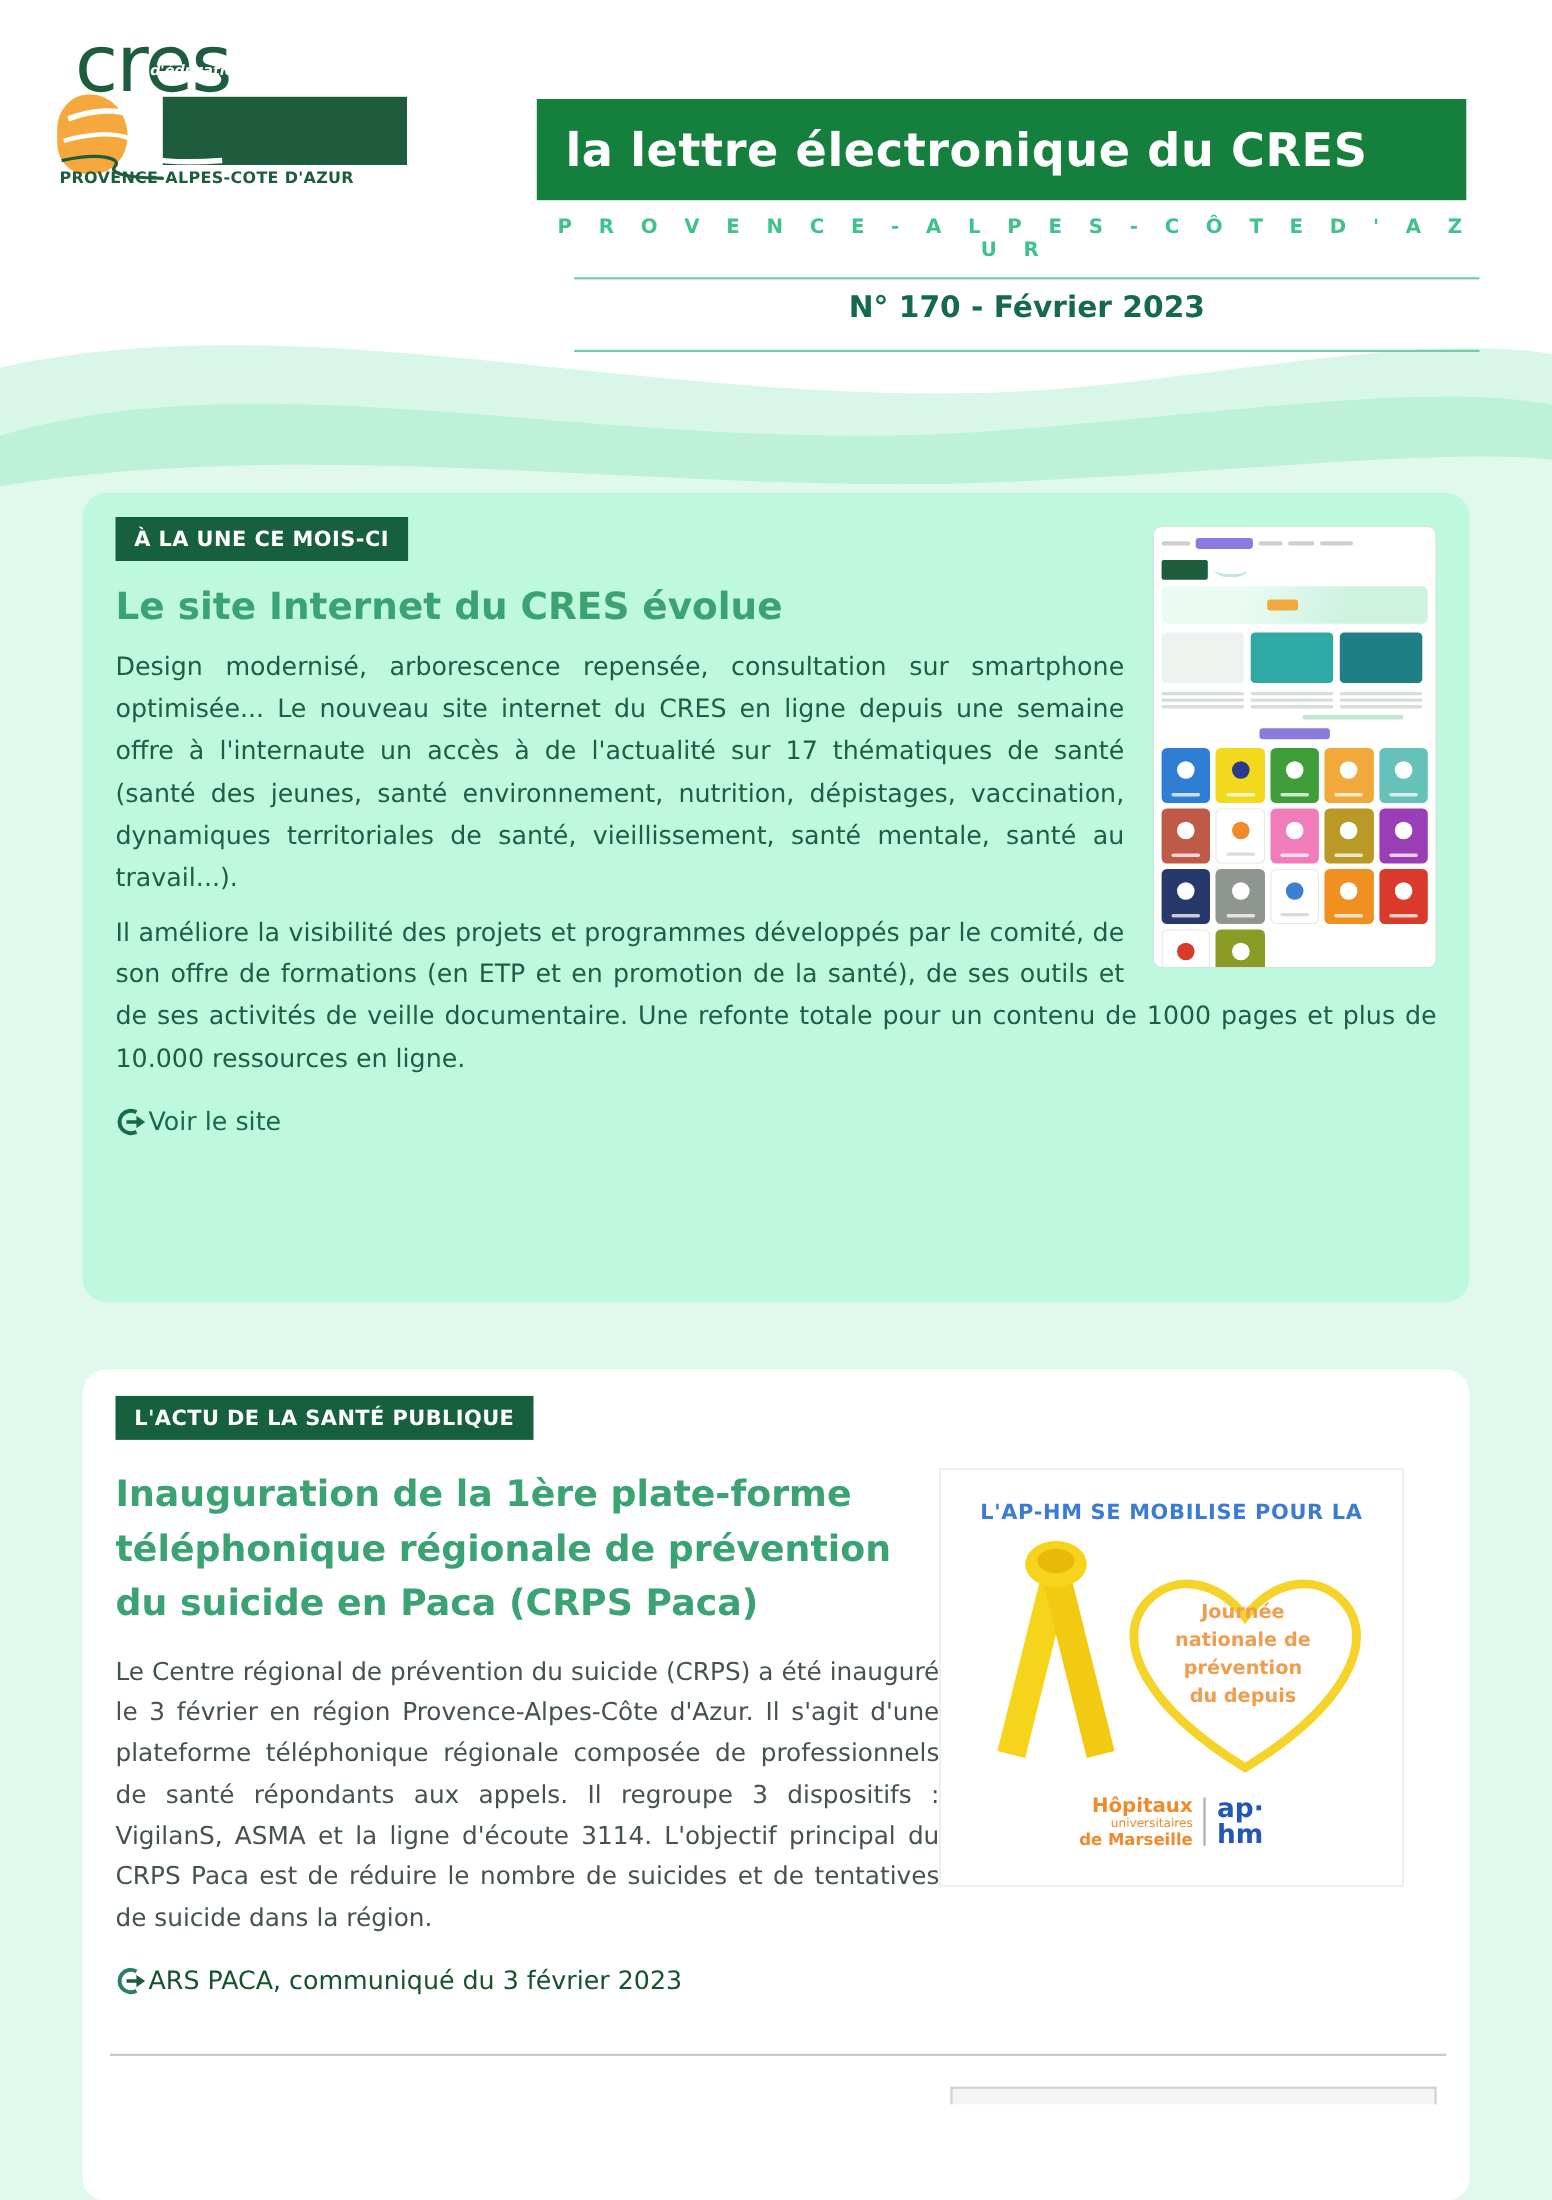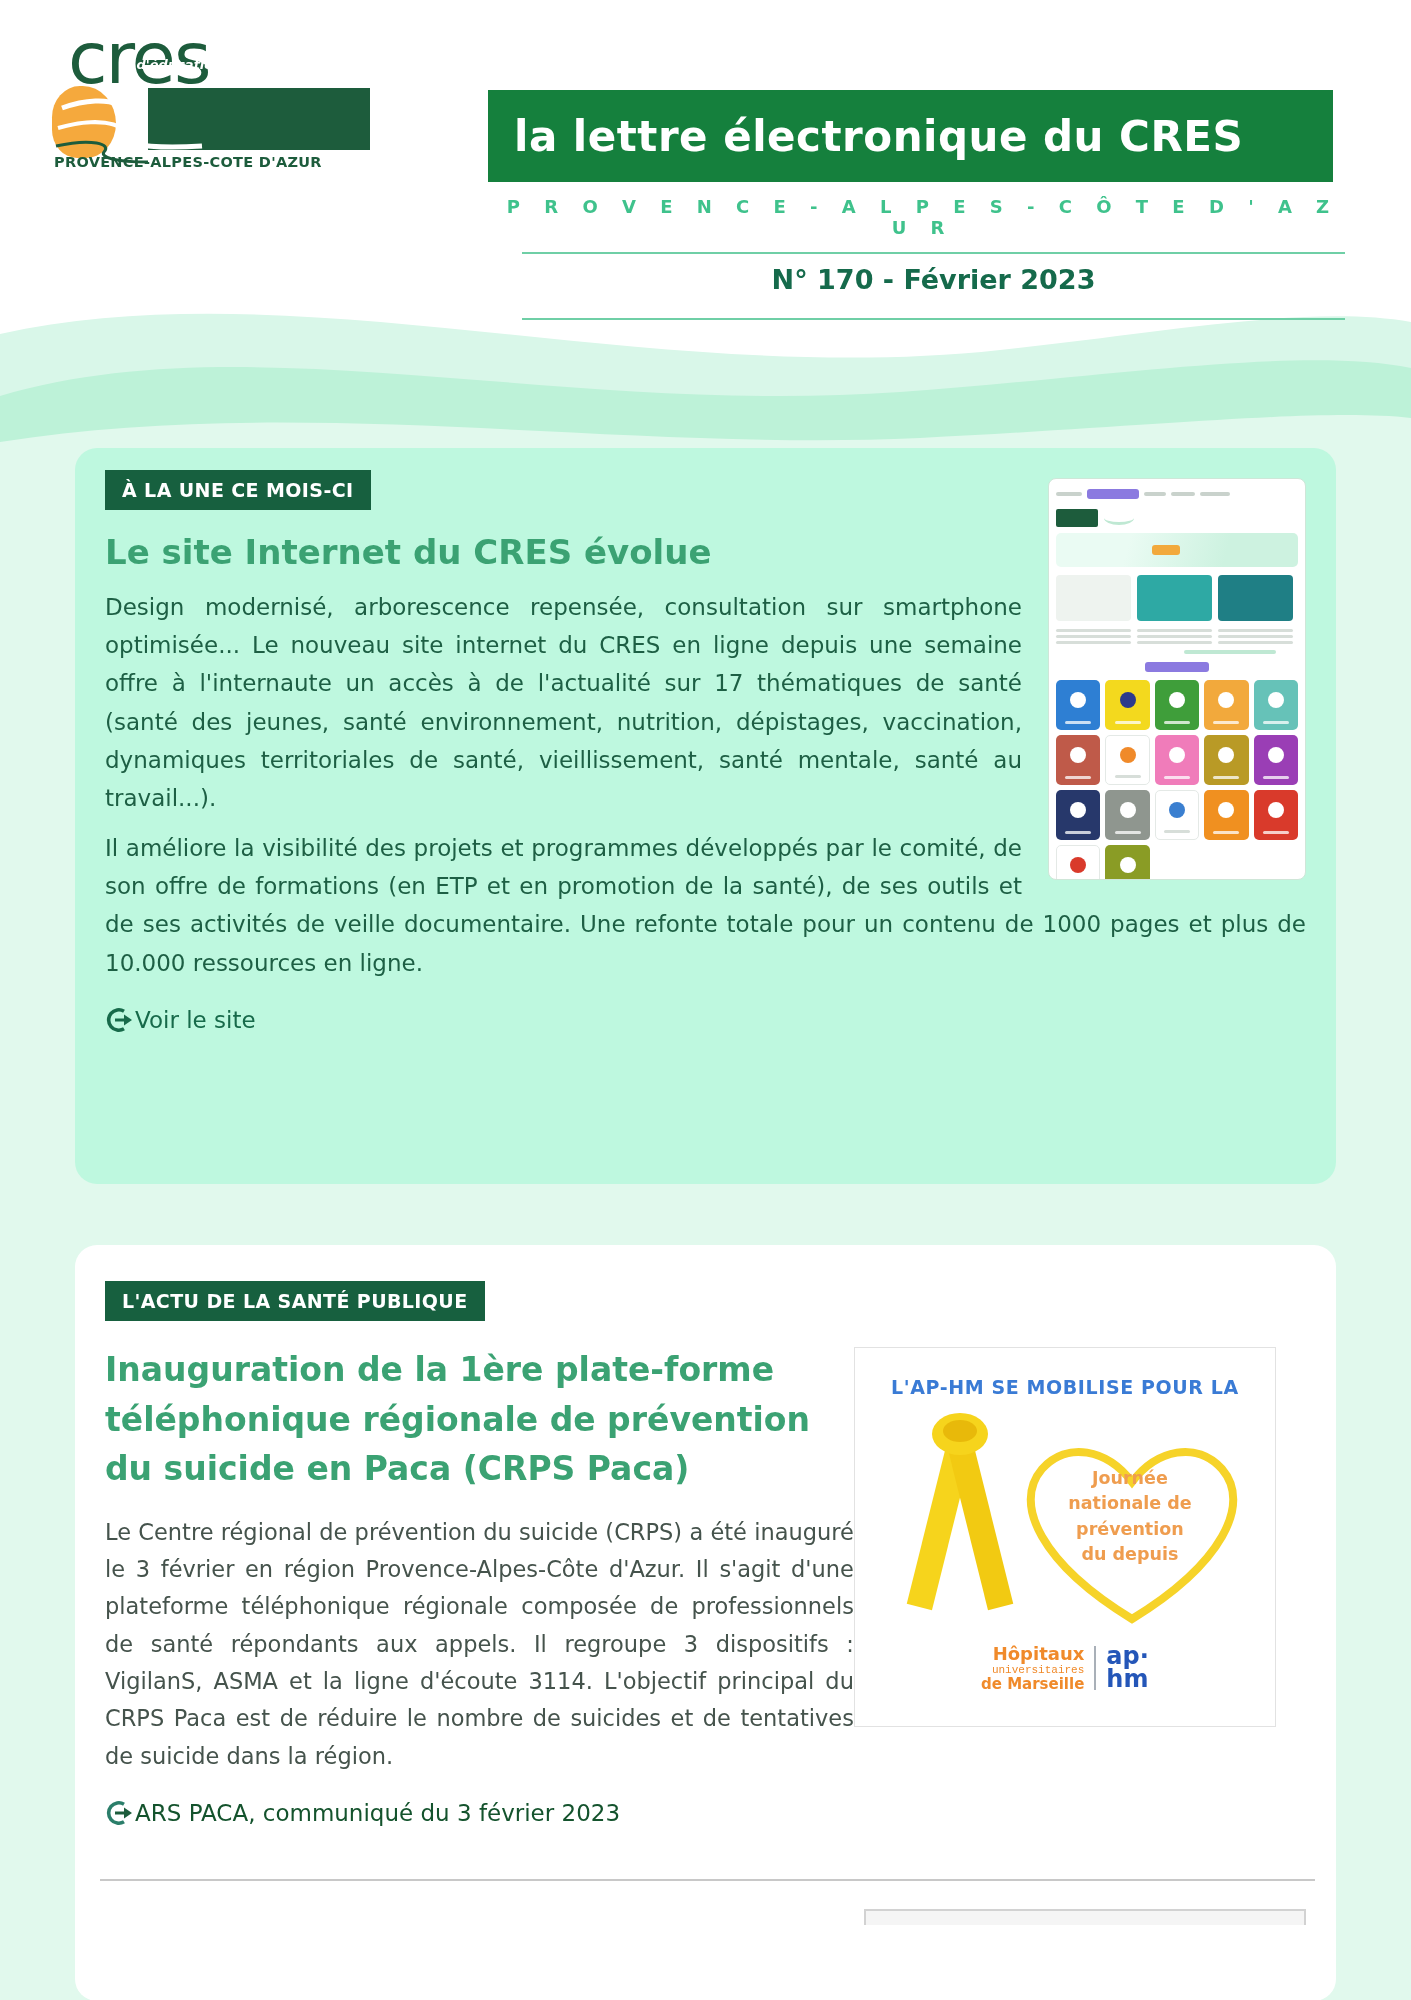--- a/index.html
+++ b/index.html
@@ -23,21 +23,21 @@
   .banner { position:absolute; left:488px; top:90px; width:845px; height:92px; background:#15803d; display:flex; align-items:center; padding-left:26px; }
   .banner-title { color:#ffffff; font-size:42px; font-weight:600; letter-spacing:0.5px; }
   .hdr-subtitle { position:absolute; left:500px; top:196px; width:845px; text-align:center; color:#3fc28c; font-weight:bold; font-size:18px; letter-spacing:9px; }
   .rule { position:absolute; left:522px; width:823px; height:2px; background:#6fcfa6; }
   .rule-1 { top:252px; } .rule-2 { top:318px; }
   .hdr-issue { position:absolute; left:522px; top:264px; width:823px; text-align:center; color:#156a4b; font-weight:bold; font-size:27px; }
 
   
   .card { position:absolute; left:75px; width:1261px; border-radius:22px; }
   .card-featured { top:448px; height:736px; background:#bef8df; padding:22px 30px; }
-  .card-news { top:1245px; height:756px; background:#ffffff; padding:36px 30px; }
+  .card-news { top:1245px; height:756px; background:#ffffff; padding:24px 30px; }
 
   .badge { display:inline-block; background:#17603f; color:#ffffff; font-weight:bold; font-size:19px; letter-spacing:0.4px; padding:9px 17px; }
 
   .featured-title { margin-top:22px; color:#3ba273; font-weight:bold; font-size:34px; }
   .body-green { color:#1d5f44; font-size:23px; line-height:1.66; text-align:justify; }
   .p1 { margin-top:16px; }
   .p2 { margin-top:12px; }
 
   .thumb { float:right; width:258px; height:402px; margin:8px 0 10px 26px; background:#ffffff; border:1px solid #cfe6d8; border-radius:8px; padding:8px 7px; overflow:hidden; }
   .tnav { display:flex; align-items:center; gap:5px; height:14px; }
@@ -77,21 +77,21 @@
   .news-right { margin-left:auto; width:466px; }
   .aphm { width:422px; height:380px; background:#ffffff; border:1px solid #e2e2e2; padding:14px 12px; position:relative; margin-top:2px; }
   .aphm-headline { text-align:center; color:#3a7bd5; font-weight:bold; font-size:19px; letter-spacing:0.6px; margin-top:14px; }
   .aphm-art { position:relative; height:230px; margin-top:6px; }
   .ribbon-svg { position:absolute; left:28px; top:0px; }
   .heart-svg { position:absolute; left:120px; top:10px; }
   .heart-text { position:absolute; left:178px; top:62px; width:170px; text-align:center; color:#ef9d4f; font-weight:bold; font-size:17.5px; line-height:1.45; }
   .aphm-logo { display:flex; justify-content:center; align-items:center; gap:10px; margin-top:10px; }
   .aphm-logo-left { text-align:right; color:#f08a2a; line-height:1.1; }
   .al1 { font-weight:bold; font-size:18px; }
-  .al2 { font-size:11px;font-family:Liberation Mono, monospace; }
+  .al2 { font-size:11px; }
   .al3 { font-weight:bold; font-size:15px; }
   .aphm-vbar { width:2px; height:44px; background:#a9b0b8; }
   .aphm-brand { color:#2456b8; font-weight:bold; font-size:24px; line-height:0.95; }
 
   .news-divider { margin-top:52px; height:2px; background:#c8c8c8; width:1215px; margin-left:-5px; }
   .next-peek { margin-top:28px; margin-left:auto; width:442px; height:16px; background:#f5f5f5; border:2px solid #d2d2d2; border-bottom:none; }
 </style>
 </head>
 <body>
 

